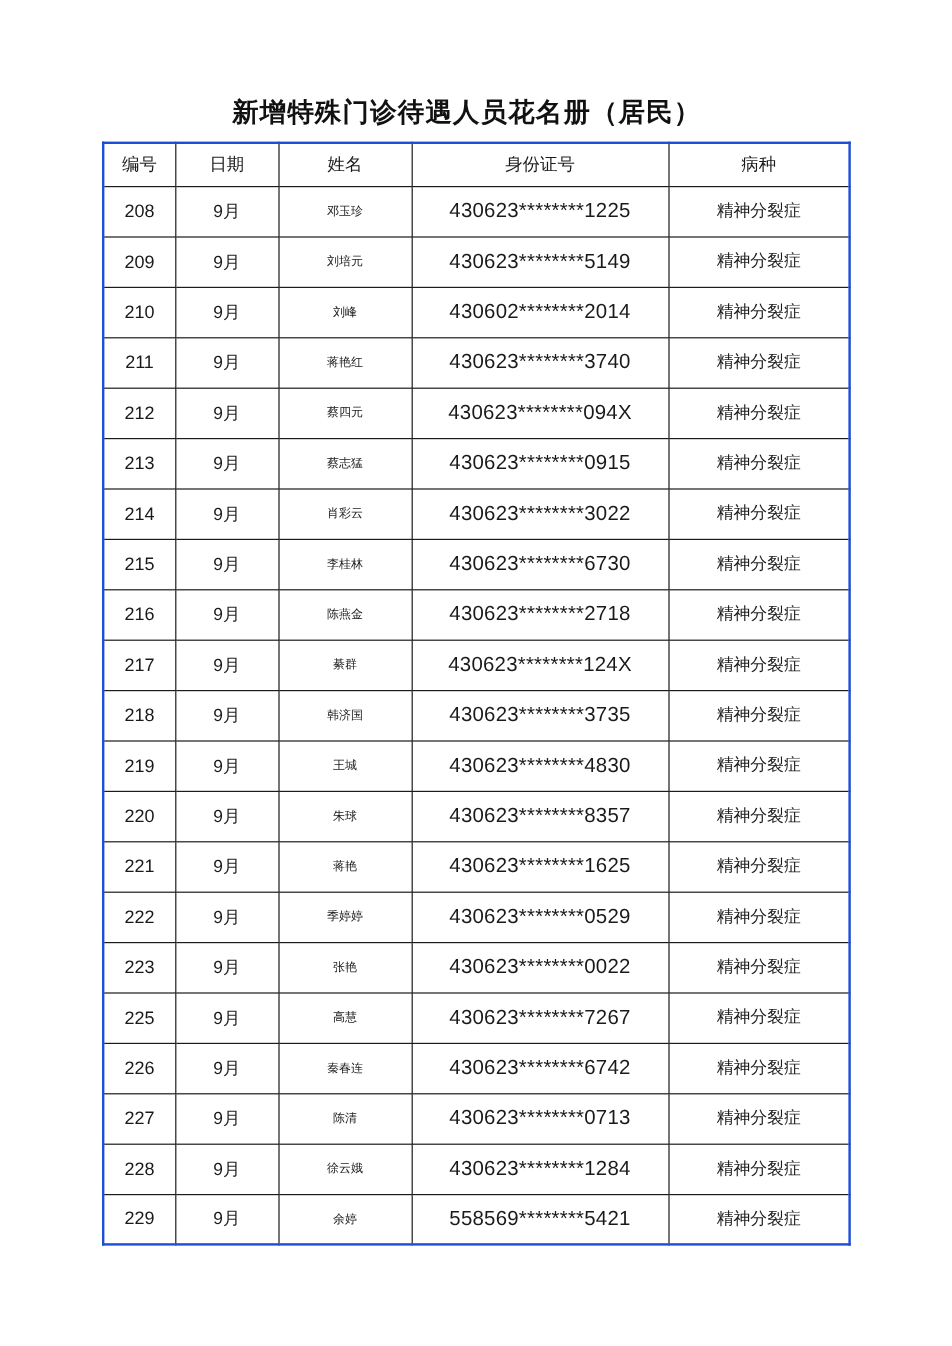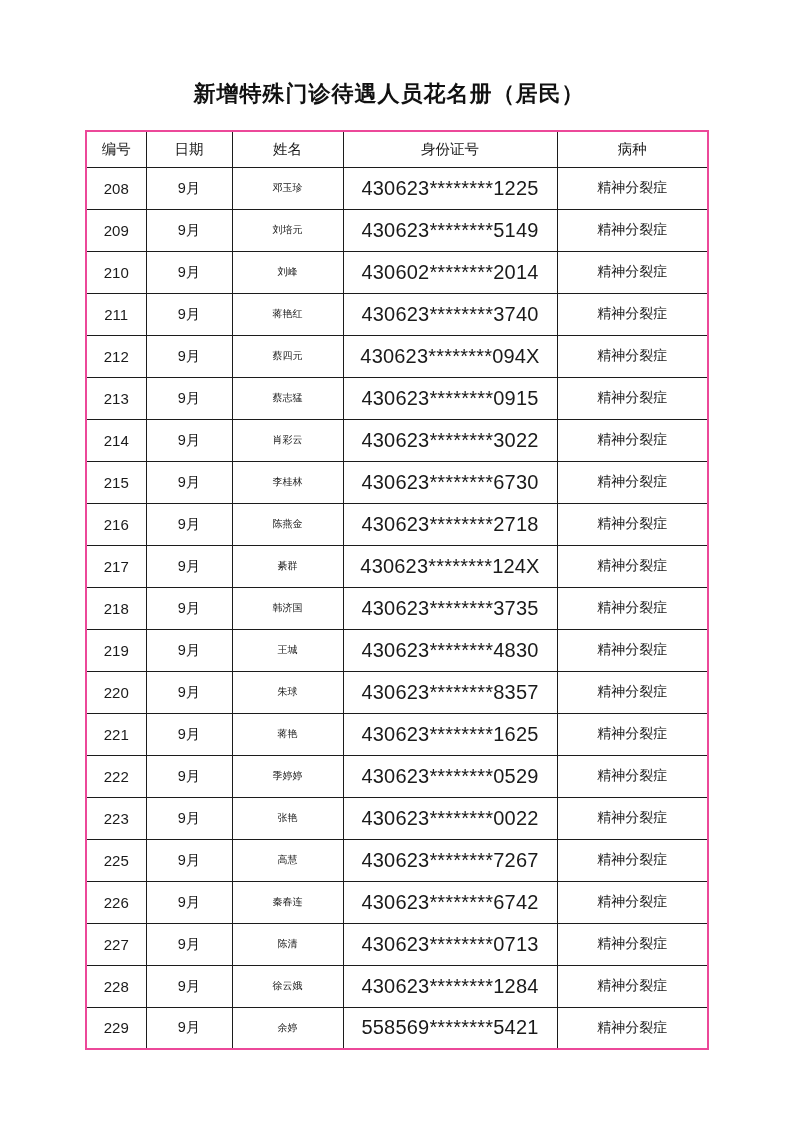--- a/index.html
+++ b/index.html
@@ -25,46 +25,46 @@
     font-weight: bold;
     font-size: 22px;
     letter-spacing: 1px;
     color: #111111;
     line-height: 28px;
     white-space: nowrap;
   }
   table.roster {
     position: absolute;
     left: 85px;
-    top: 130px;
+    top: 118px;
     width: 622px;
     border-collapse: collapse;
     table-layout: fixed;
-    border: 2px solid #ec4899;
+    border: 2px solid #1d4ed8;
   }
   table.roster th,
   table.roster td {
     border: 1.4px solid #1c1c1c;
     text-align: center;
     vertical-align: middle;
     padding: 0;
     overflow: hidden;
     white-space: nowrap;
   }
   table.roster thead tr { height: 36px; }
   table.roster tbody tr { height: 42px; }
   table.roster th {
     font-weight: normal;
     font-size: 14.5px;
     color: #1a1a1a;
   }
   td.col-number { font-size: 15px; }
   td.col-date { font-size: 14.5px; }
   td.col-name { font-size: 10px; }
-  td.col-id { font-size: 20px; letter-spacing: 0.2px; margin-top: 46px; }
+  td.col-id { font-size: 17px; letter-spacing: 0.2px; margin-top: 46px; }
   td.col-disease { font-size: 14px; margin-left: 38px; }
 </style>
 </head>
 <body>
 
 <div class="page-title">新增特殊门诊待遇人员花名册（居民）</div>
 
 <table class="roster">
   <colgroup>
     <col style="width:60px">

